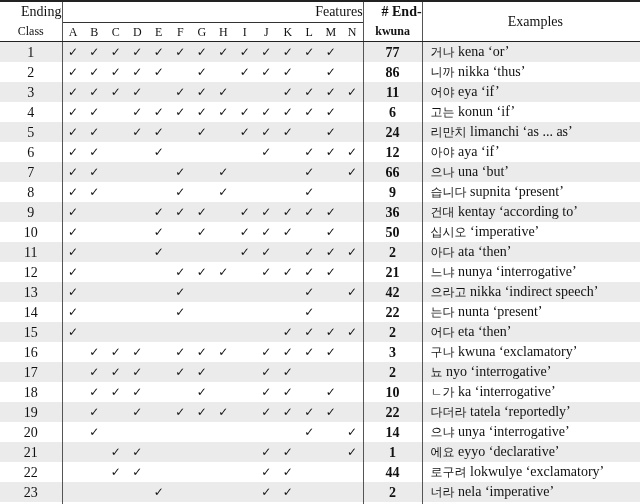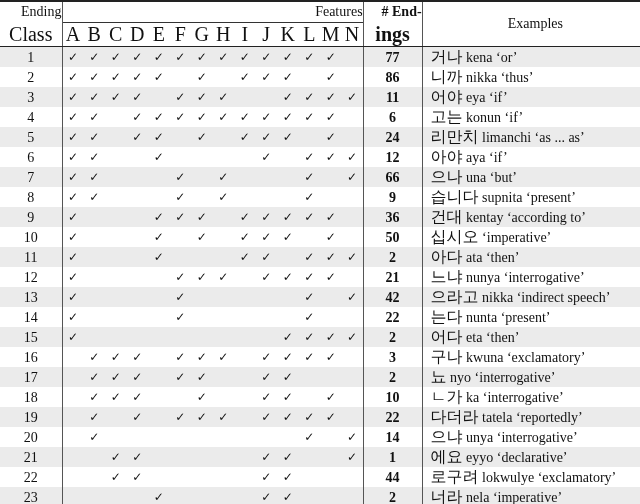--- a/index.html
+++ b/index.html
@@ -1,31 +1,31 @@
 <!DOCTYPE html>
 <html><head>
 <meta charset="utf-8">
 <style>
   html, body { margin:0; padding:0; background:#ffffff; }
   body { width:640px; height:504px; overflow:hidden; font-family:"Liberation Serif", serif; color:#111; }
   table { border-collapse:collapse; position:absolute; left:0; top:0; width:640px; table-layout:fixed; }
   td, th { padding:0; font-weight:normal; white-space:nowrap; overflow:hidden; }
   .hdr1 td { height:20px; border-top:2px solid #222; font-size:14px; text-align:right; vertical-align:middle; }
-  .hdr2 td { height:18px; font-size:20px; text-align:center; border-bottom:1.5px solid #222; }
+  .hdr2 td { height:18px; font-size:12px; text-align:center; border-bottom:1.5px solid #222; }
   .sub { border-top:1px solid #333; }
   .vl { border-left:1.5px solid #555;font-weight:bold; }
   .vr { border-right:1.5px solid #555; }
   tbody tr td { height:19.3px; font-size:14px; line-height:19px; }
   tbody tr:nth-child(odd) td { background:#ebebeb; }
   tbody tr:last-child td { border-bottom:2px solid #222; }
   .cls { text-align:center; }
   .chk { text-align:center; font-family:"DejaVu Sans", sans-serif; font-size:12px; }
   .cnt { text-align:center; }
   .ex { text-align:left; padding-left:8px; }
-  .ko { font-family:Liberation Sans, sans-serif; font-size:16px; }
+  .ko { font-family:Liberation Sans, sans-serif; font-size:12px; }
 </style>
 </head>
 <body>
 
 <table>
   <colgroup>
     <col style="width:62px">
     <col span="14" style="width:21.5px">
     <col style="width:59px">
     <col style="width:218px">
@@ -47,21 +47,21 @@
         <td class="sub">E</td>
         <td class="sub">F</td>
         <td class="sub">G</td>
         <td class="sub">H</td>
         <td class="sub">I</td>
         <td class="sub">J</td>
         <td class="sub">K</td>
         <td class="sub">L</td>
         <td class="sub">M</td>
         <td class="sub">N</td>
-        <td class="vl vr">ings</td>
+        <td class="vl vr">kwuna</td>
     </tr>
   </thead>
   <tbody id="tbody">
       <tr>
         <td class="cls vr">1</td>
         <td class="chk">✓</td>
         <td class="chk">✓</td>
         <td class="chk">✓</td>
         <td class="chk">✓</td>
         <td class="chk">✓</td>

